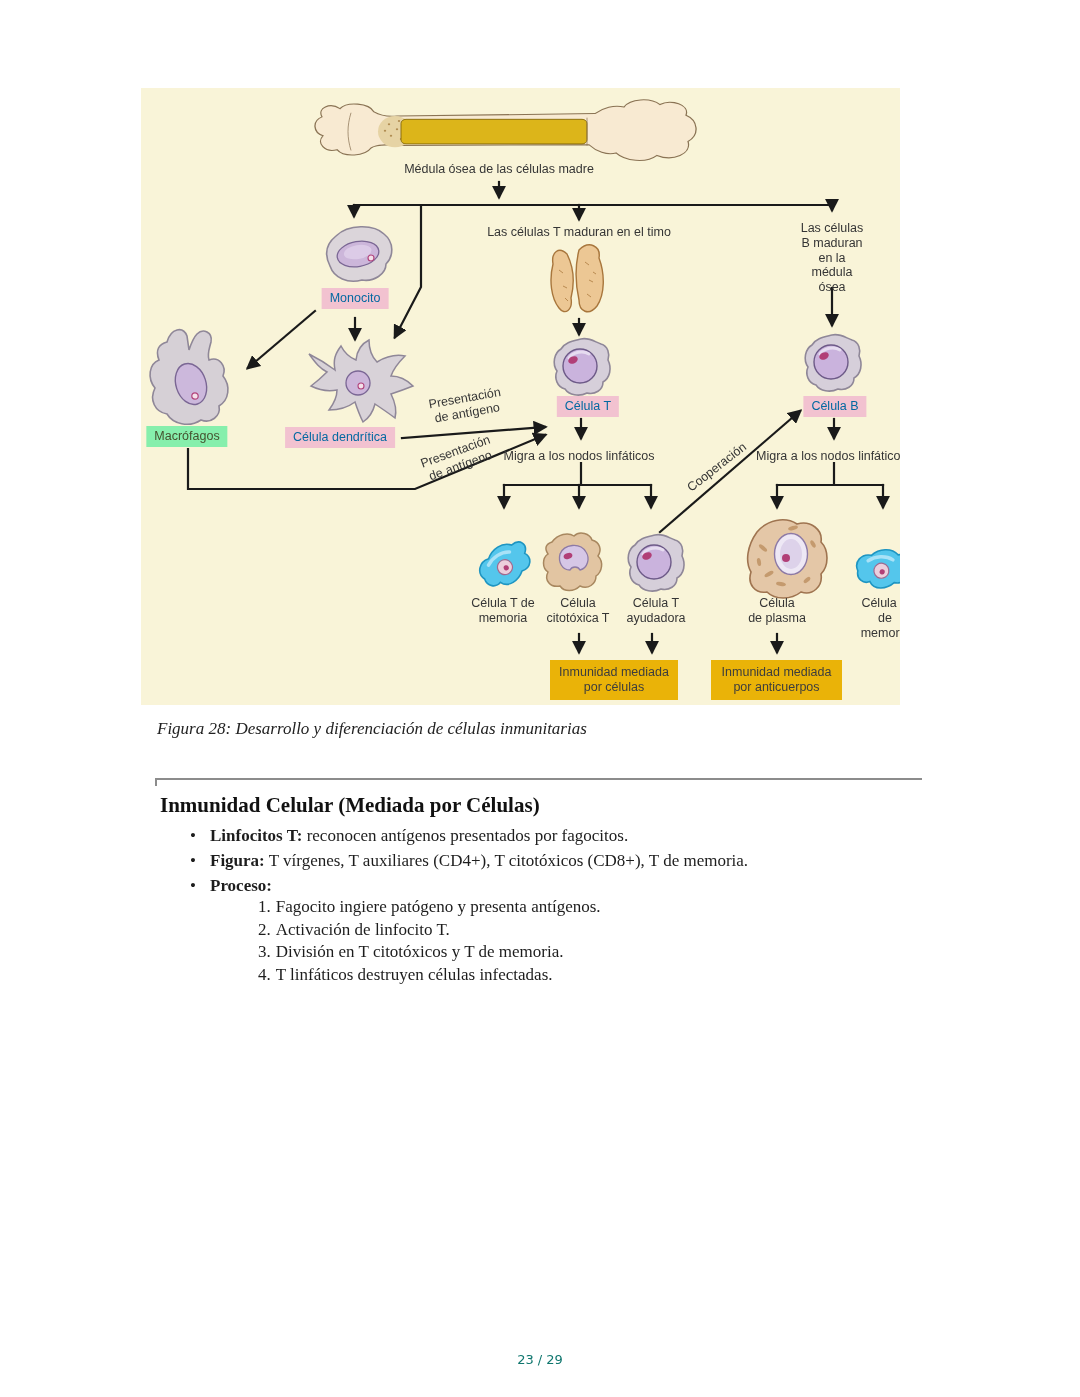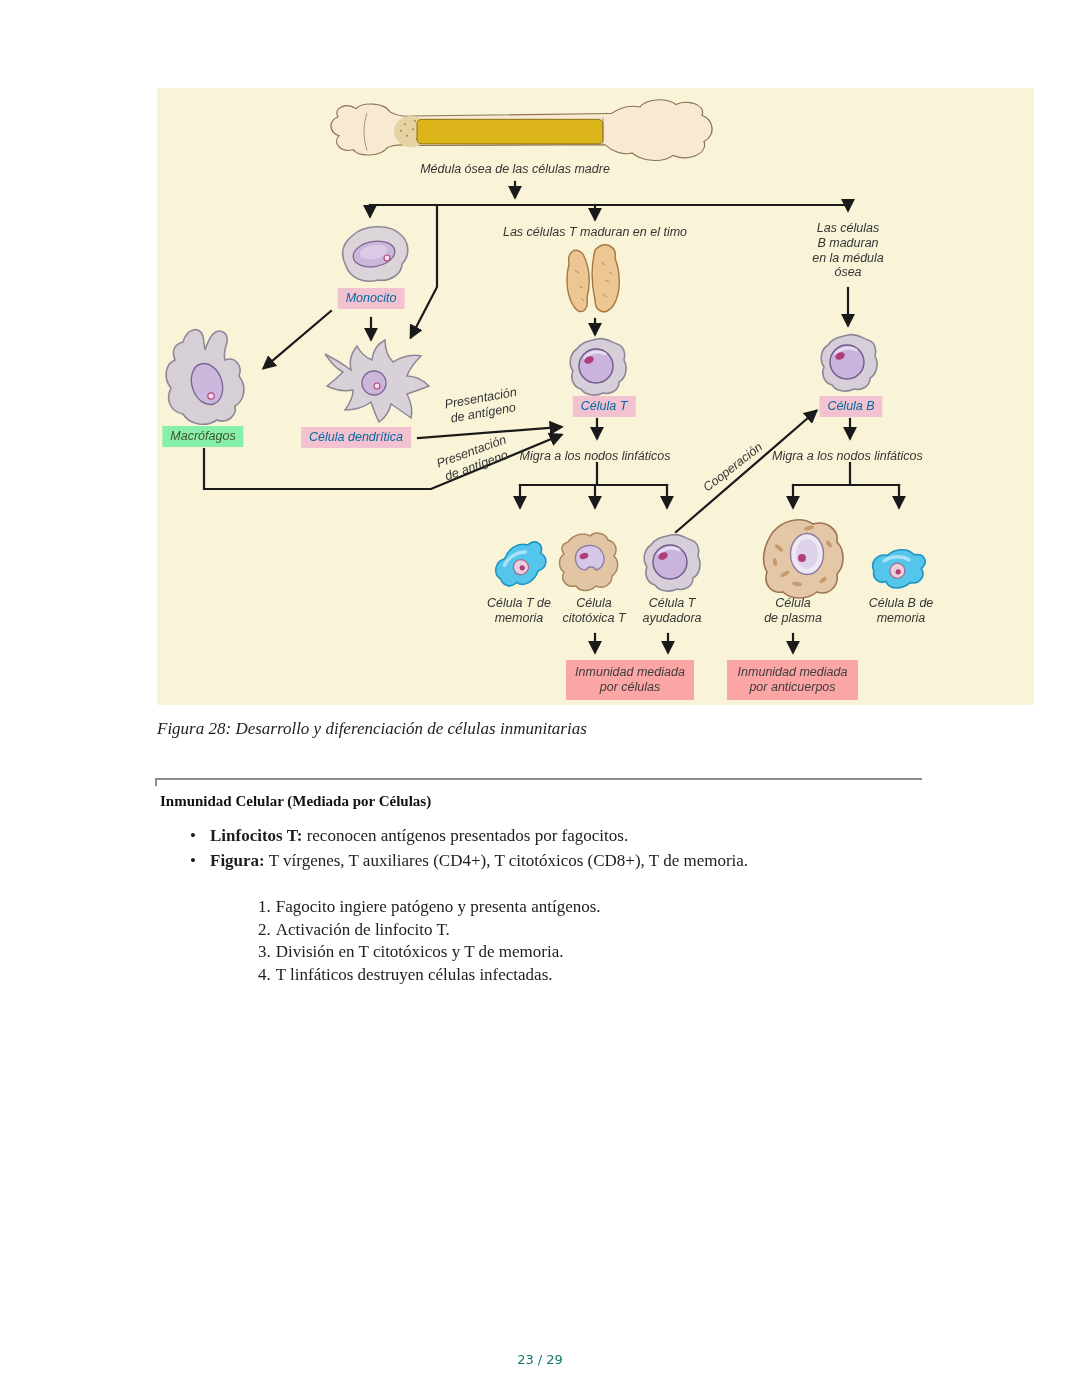--- a/index.html
+++ b/index.html
@@ -1,38 +1,38 @@
 <!DOCTYPE html>
 <html><head>
 <meta charset="utf-8">
 <style>
   html,body{margin:0;padding:0;}
   body{width:1080px;height:1397px;background:#ffffff;position:relative;
        font-family:"Liberation Serif","DejaVu Serif",serif;color:#1d1d1d;}
   .abs{position:absolute;}
 
   
-  #panel{left:157px;top:88px;width:877px;height:617px;background:#f9f4d8;overflow:hidden;font-style:italic;}
+  #panel{left:141px;top:88px;width:759px;height:617px;background:#f9f4d8;overflow:hidden;}
   #connectors{position:absolute;left:0;top:0;}
 
   
   .dl{position:absolute;font-family:"Liberation Sans","DejaVu Sans",sans-serif;
       font-size:12.5px;line-height:1.18;color:#353535;white-space:nowrap;}
   .ctr{transform:translateX(-50%);text-align:center;}
   .ml{white-space:pre-line;}
   .box{background:#f2c2d0;padding:3px 8px;color:#0369a1;}
   .gbox{background:#86efac;color:#45522f;}
-  .bigbox{background:#fca5a5;padding:5px 6px;text-align:center;color:#3d3d3d;}
+  .bigbox{background:#eab308;padding:5px 6px;text-align:center;color:#3d3d3d;}
   .rot{transform-origin:center;}
 
   
   .caption{left:157px;top:719px;font-style:italic;font-size:17px;color:#222;}
   .rule{left:155px;top:778px;width:767px;height:2px;background:#8c8c8c;}
   .rule-tick{left:155px;top:778px;width:2px;height:8px;background:#8c8c8c;}
-  .heading{left:160px;top:793px;font-size:15px;font-weight:bold;color:#111;}
+  .heading{left:160px;top:793px;font-size:21px;font-weight:bold;color:#111;}
   .bullets{left:210px;top:827px;font-size:17px;}
   .bullet-row{position:relative;line-height:17px;margin-bottom:8px;}
   .bullet-row::before{content:"\2022";position:absolute;left:-20px;top:0;font-size:17px;}
   .b{font-weight:bold;}
   .steps{left:258px;top:898px;font-size:17px;}
   .step{line-height:17px;margin-bottom:5.5px;}
   .step-num{margin-right:5px;}
   .pageno{left:50%;top:1352px;transform:translateX(-50%);
           font-family:"DejaVu Sans","Liberation Sans",sans-serif;font-size:13px;color:#0f766e;}
 </style>
@@ -190,20 +190,21 @@
 </div>
 
 <div class="abs caption">Figura 28: Desarrollo y diferenciación de células inmunitarias</div>
 <div class="abs rule"></div>
 <div class="abs rule-tick"></div>
 <div class="abs heading">Inmunidad Celular (Mediada por Células)</div>
 
 <div class="abs bullets">
   <div class="bullet-row"><span class="b">Linfocitos T:</span><span> reconocen antígenos presentados por fagocitos.</span></div>
   <div class="bullet-row"><span class="b">Figura:</span><span> T vírgenes, T auxiliares (CD4+), T citotóxicos (CD8+), T de memoria.</span></div>
+  <div class="bullet-row"><span class="b">Proceso:</span><span></span></div>
 </div>
 
 <div class="abs steps">
   <div class="step"><span class="step-num">1.</span><span>Fagocito ingiere patógeno y presenta antígenos.</span></div>
   <div class="step"><span class="step-num">2.</span><span>Activación de linfocito T.</span></div>
   <div class="step"><span class="step-num">3.</span><span>División en T citotóxicos y T de memoria.</span></div>
   <div class="step"><span class="step-num">4.</span><span>T linfáticos destruyen células infectadas.</span></div>
 </div>
 
 <div class="abs pageno">23 / 29</div>

